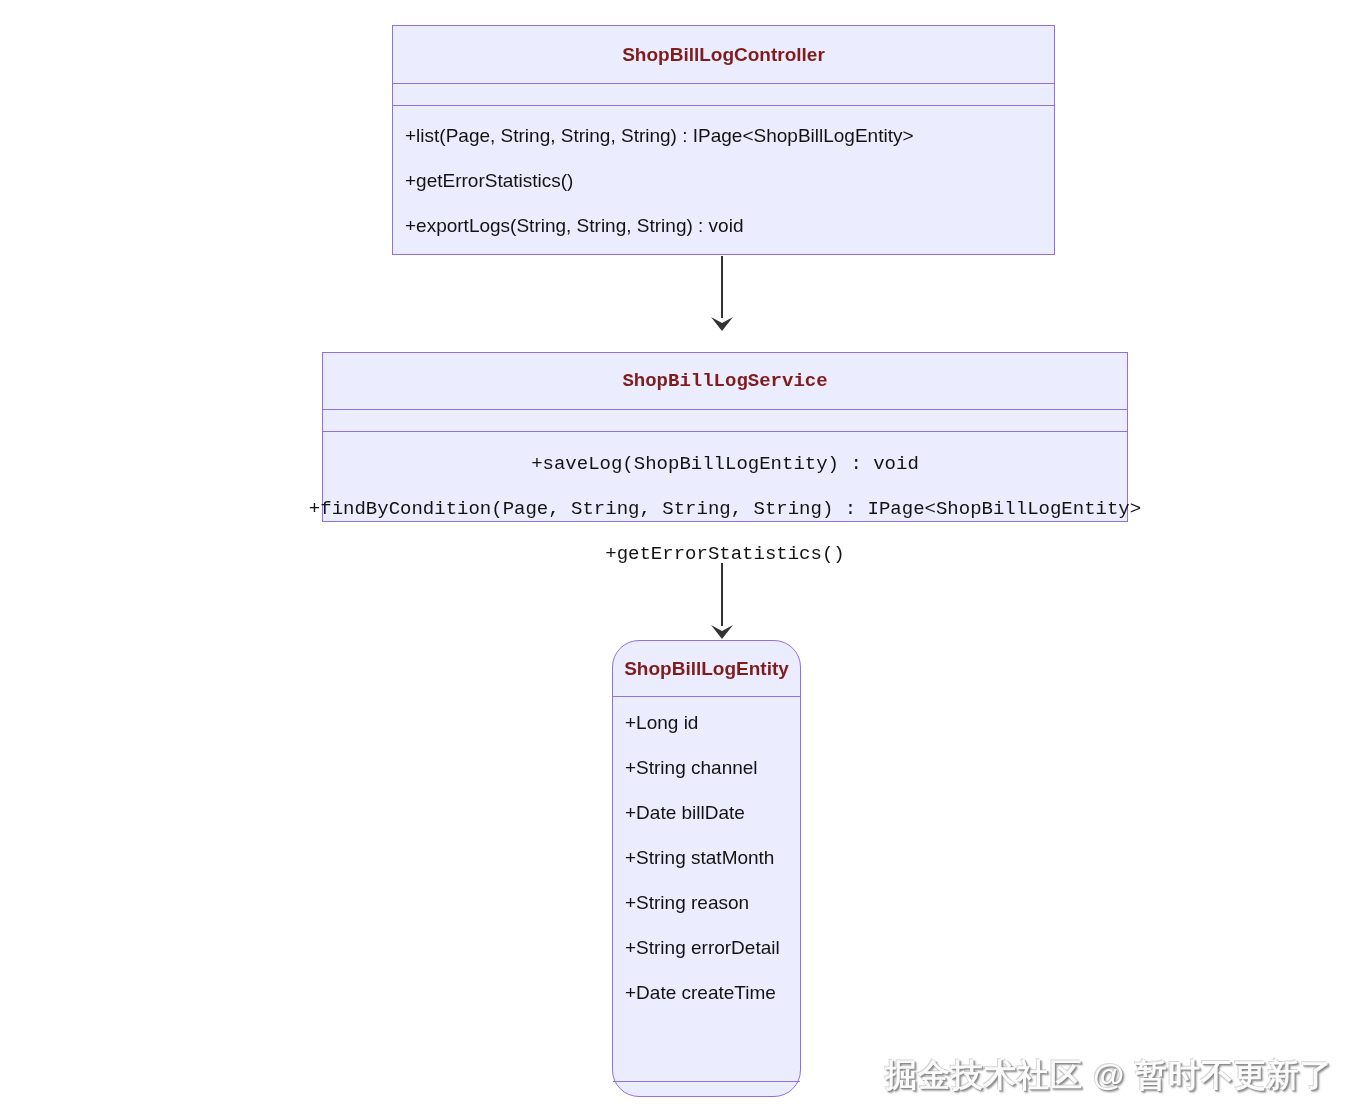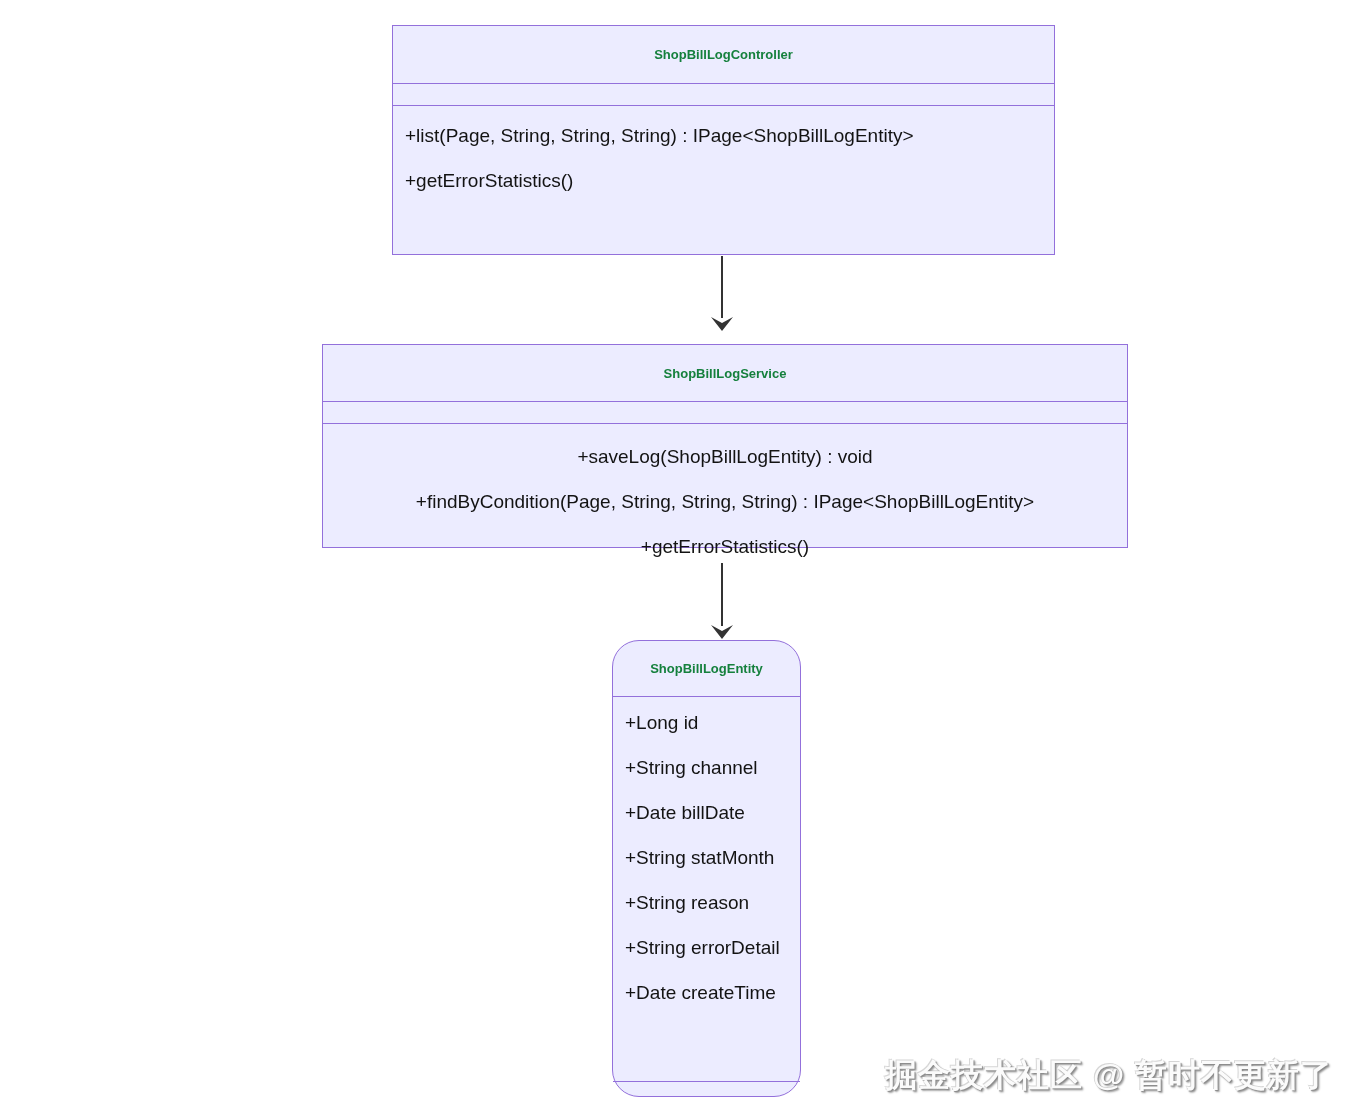--- a/index.html
+++ b/index.html
@@ -22,22 +22,22 @@
     box-sizing: border-box;
     background: #ECECFF;
     border: 1.5px solid #9370DB;
     color: #131313;
   }
   .class-title {
     box-sizing: border-box;
     width: 100%;
     text-align: center;
     font-weight: bold;
-    font-size: 13px;
-    color: #15803d;
+    font-size: 19px;
+    color: #7f1d1d;
     display: flex;
     align-items: center;
     justify-content: center;
     white-space: nowrap;
   }
   .compartment {
     box-sizing: border-box;
     width: 100%;
     border-top: 1.5px solid #9370DB;
   }
@@ -56,21 +56,21 @@
     color: #131313;
   }
 
   
   .b1 { left: 392px; top: 25px; width: 663px; height: 230px; }
   .b1 .class-title { height: 57px; }
   .b1 .attrs   { height: 22px; }
   .b1 .methods { height: 148px; padding-top: 7px; }
 
   
-  .b2 { left: 322px; top: 344px; width: 806px; height: 204px; }
+  .b2 { left: 322px; top: 352px; width: 806px; height: 170px; font-family: Liberation Mono, monospace; }
   .b2 .class-title { height: 56px; }
   .b2 .attrs   { height: 22px; }
   .b2 .methods { height: 149px; padding-top: 10px; align-items: center; }
 
   
   .b3 { left: 612px; top: 640px; width: 189px; height: 457px; border-radius: 27px; }
   .b3 .class-title { height: 55px; }
   .b3 .attrs   { height: 385px; padding-top: 3px; }
   .b3 .methods { height: 17px; }
 
@@ -111,20 +111,21 @@
 <body>
 
 <div class="canvas">
 
   <div class="class-box b1">
     <div class="class-title">ShopBillLogController</div>
     <div class="compartment attrs"></div>
     <div class="compartment members methods">
       <div class="member">+list(Page, String, String, String) : IPage&lt;ShopBillLogEntity&gt;</div>
       <div class="member">+getErrorStatistics()</div>
+      <div class="member">+exportLogs(String, String, String) : void</div>
     </div>
   </div>
 
   <div class="arrow a1">
     <div class="arrow-line"></div>
     <svg class="arrow-head" width="24" height="14" viewBox="0 0 24 14">
       <path d="M1,0 L12,14 L23,0 L12,6 Z" fill="#333333"></path>
     </svg>
   </div>
 

